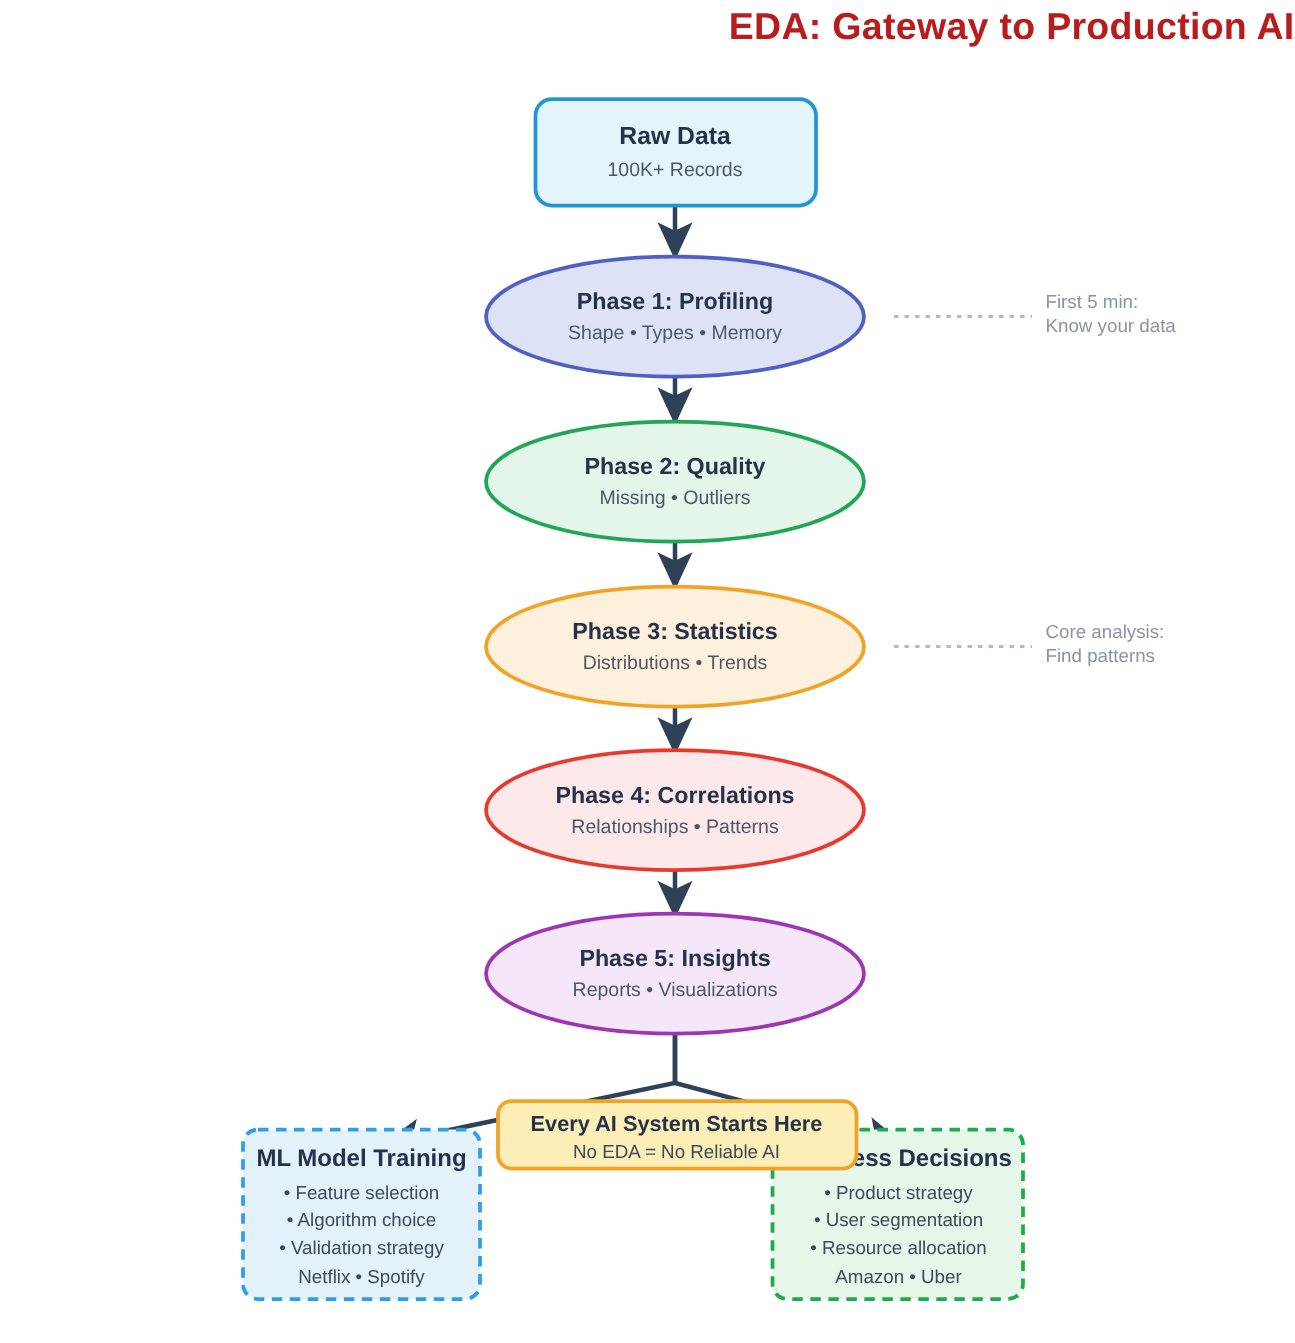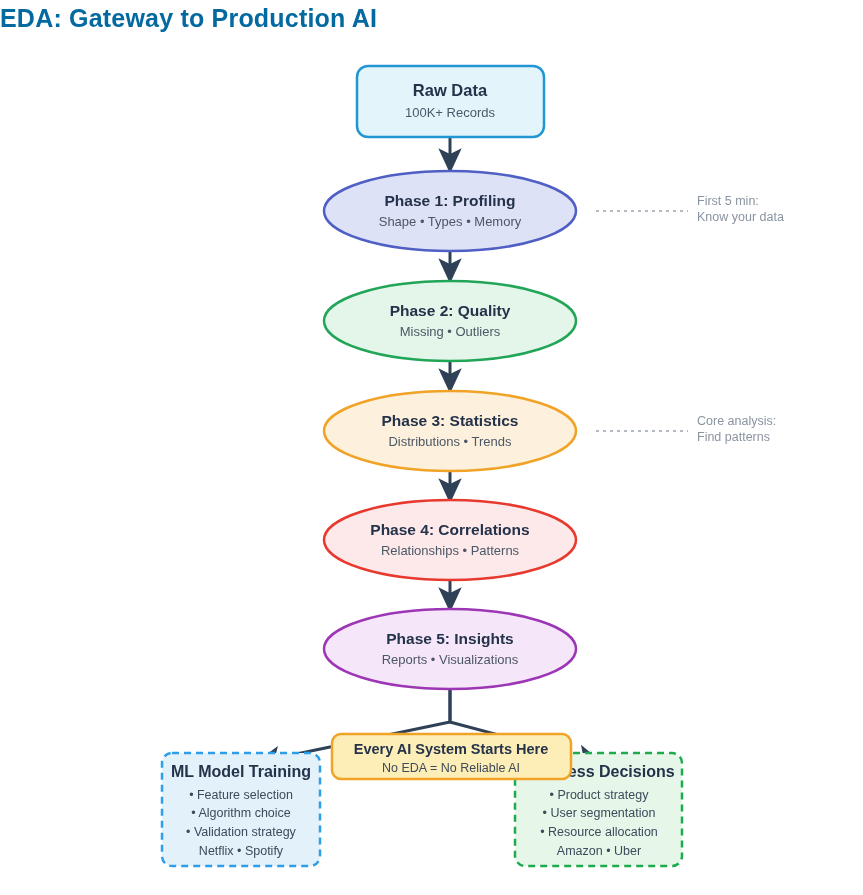--- a/index.html
+++ b/index.html
@@ -52,24 +52,24 @@
   }
   .callout-sub {
     fill: #3c4a5a;
     font-size: 12.5px;
   }
   #page-title {
     position: absolute;
     top: 4px;
     left: 0;
     width: 863px;
-    text-align: left;
+    text-align: right;
     font-size: 25px;
     font-weight: bold;
-    color: #0369a1;
+    color: #b91c1c;
     letter-spacing: 0.2px;
   }
 </style>
 </head>
 <body>
 
 <div id="stage">
 
   <div id="page-title">EDA: Gateway to Production AI</div>
 

